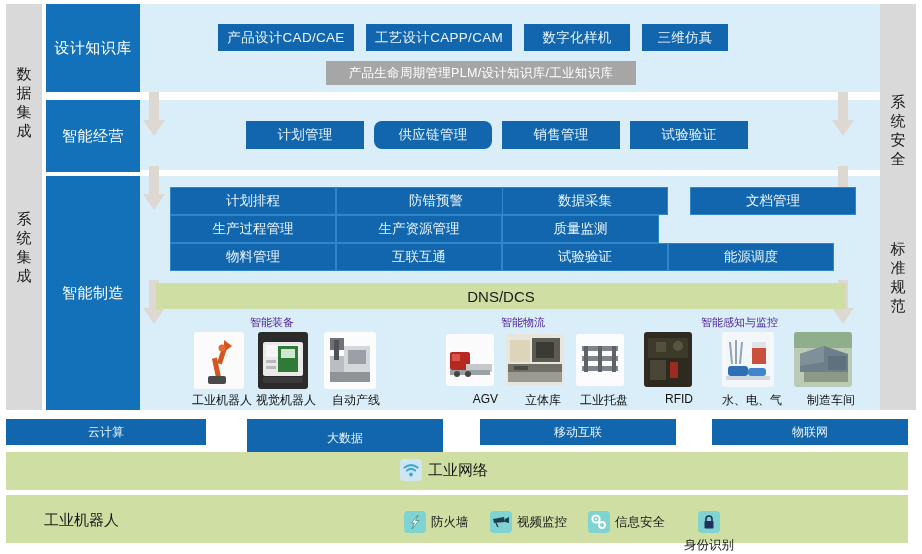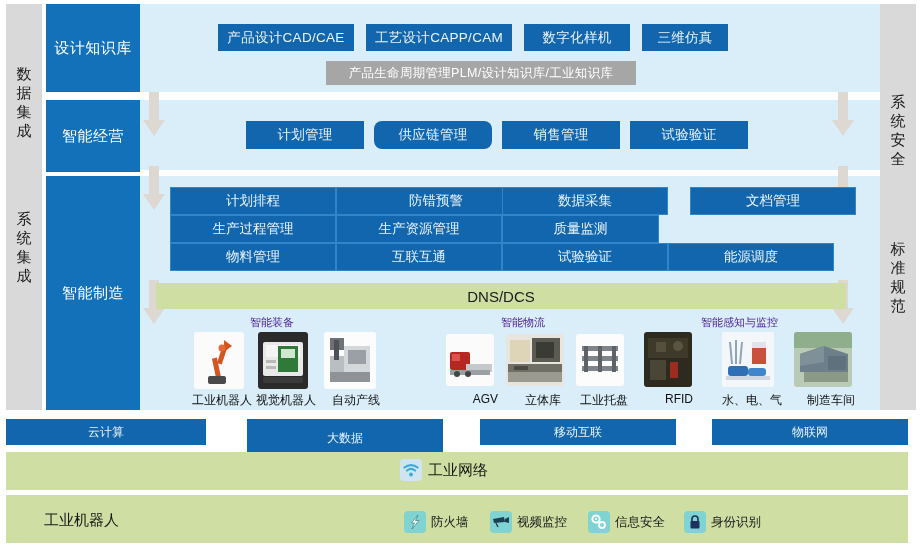--- a/index.html
+++ b/index.html
@@ -508,21 +508,21 @@
     <span class="ico-sq teal">
       <svg width="18" height="16" viewBox="0 0 18 16">
         <circle cx="6" cy="5" r="3.6" fill="none" stroke="#ffffff" stroke-width="2"></circle>
         <circle cx="12" cy="11" r="3" fill="none" stroke="#ffffff" stroke-width="1.8"></circle>
         <circle cx="6" cy="5" r="1" fill="#ffffff"></circle>
       </svg>
     </span>
     <span class="txt">信息安全</span>
   </div>
 
-  <div class="sec-item" style="left:684px; top:511px;">
+  <div class="sec-item" style="left:684px; top:511px;flex-direction:column;">
     <span class="ico-sq teal">
       <svg width="14" height="16" viewBox="0 0 14 16">
         <path d="M4 7 V5 a3 3 0 0 1 6 0 V7" fill="none" stroke="#1f2f5e" stroke-width="1.6"></path>
         <rect x="2.5" y="7" width="9" height="7.5" rx="1" fill="#1f2f5e"></rect>
       </svg>
     </span>
     <span class="txt">身份识别</span>
   </div>
 
 </div>

